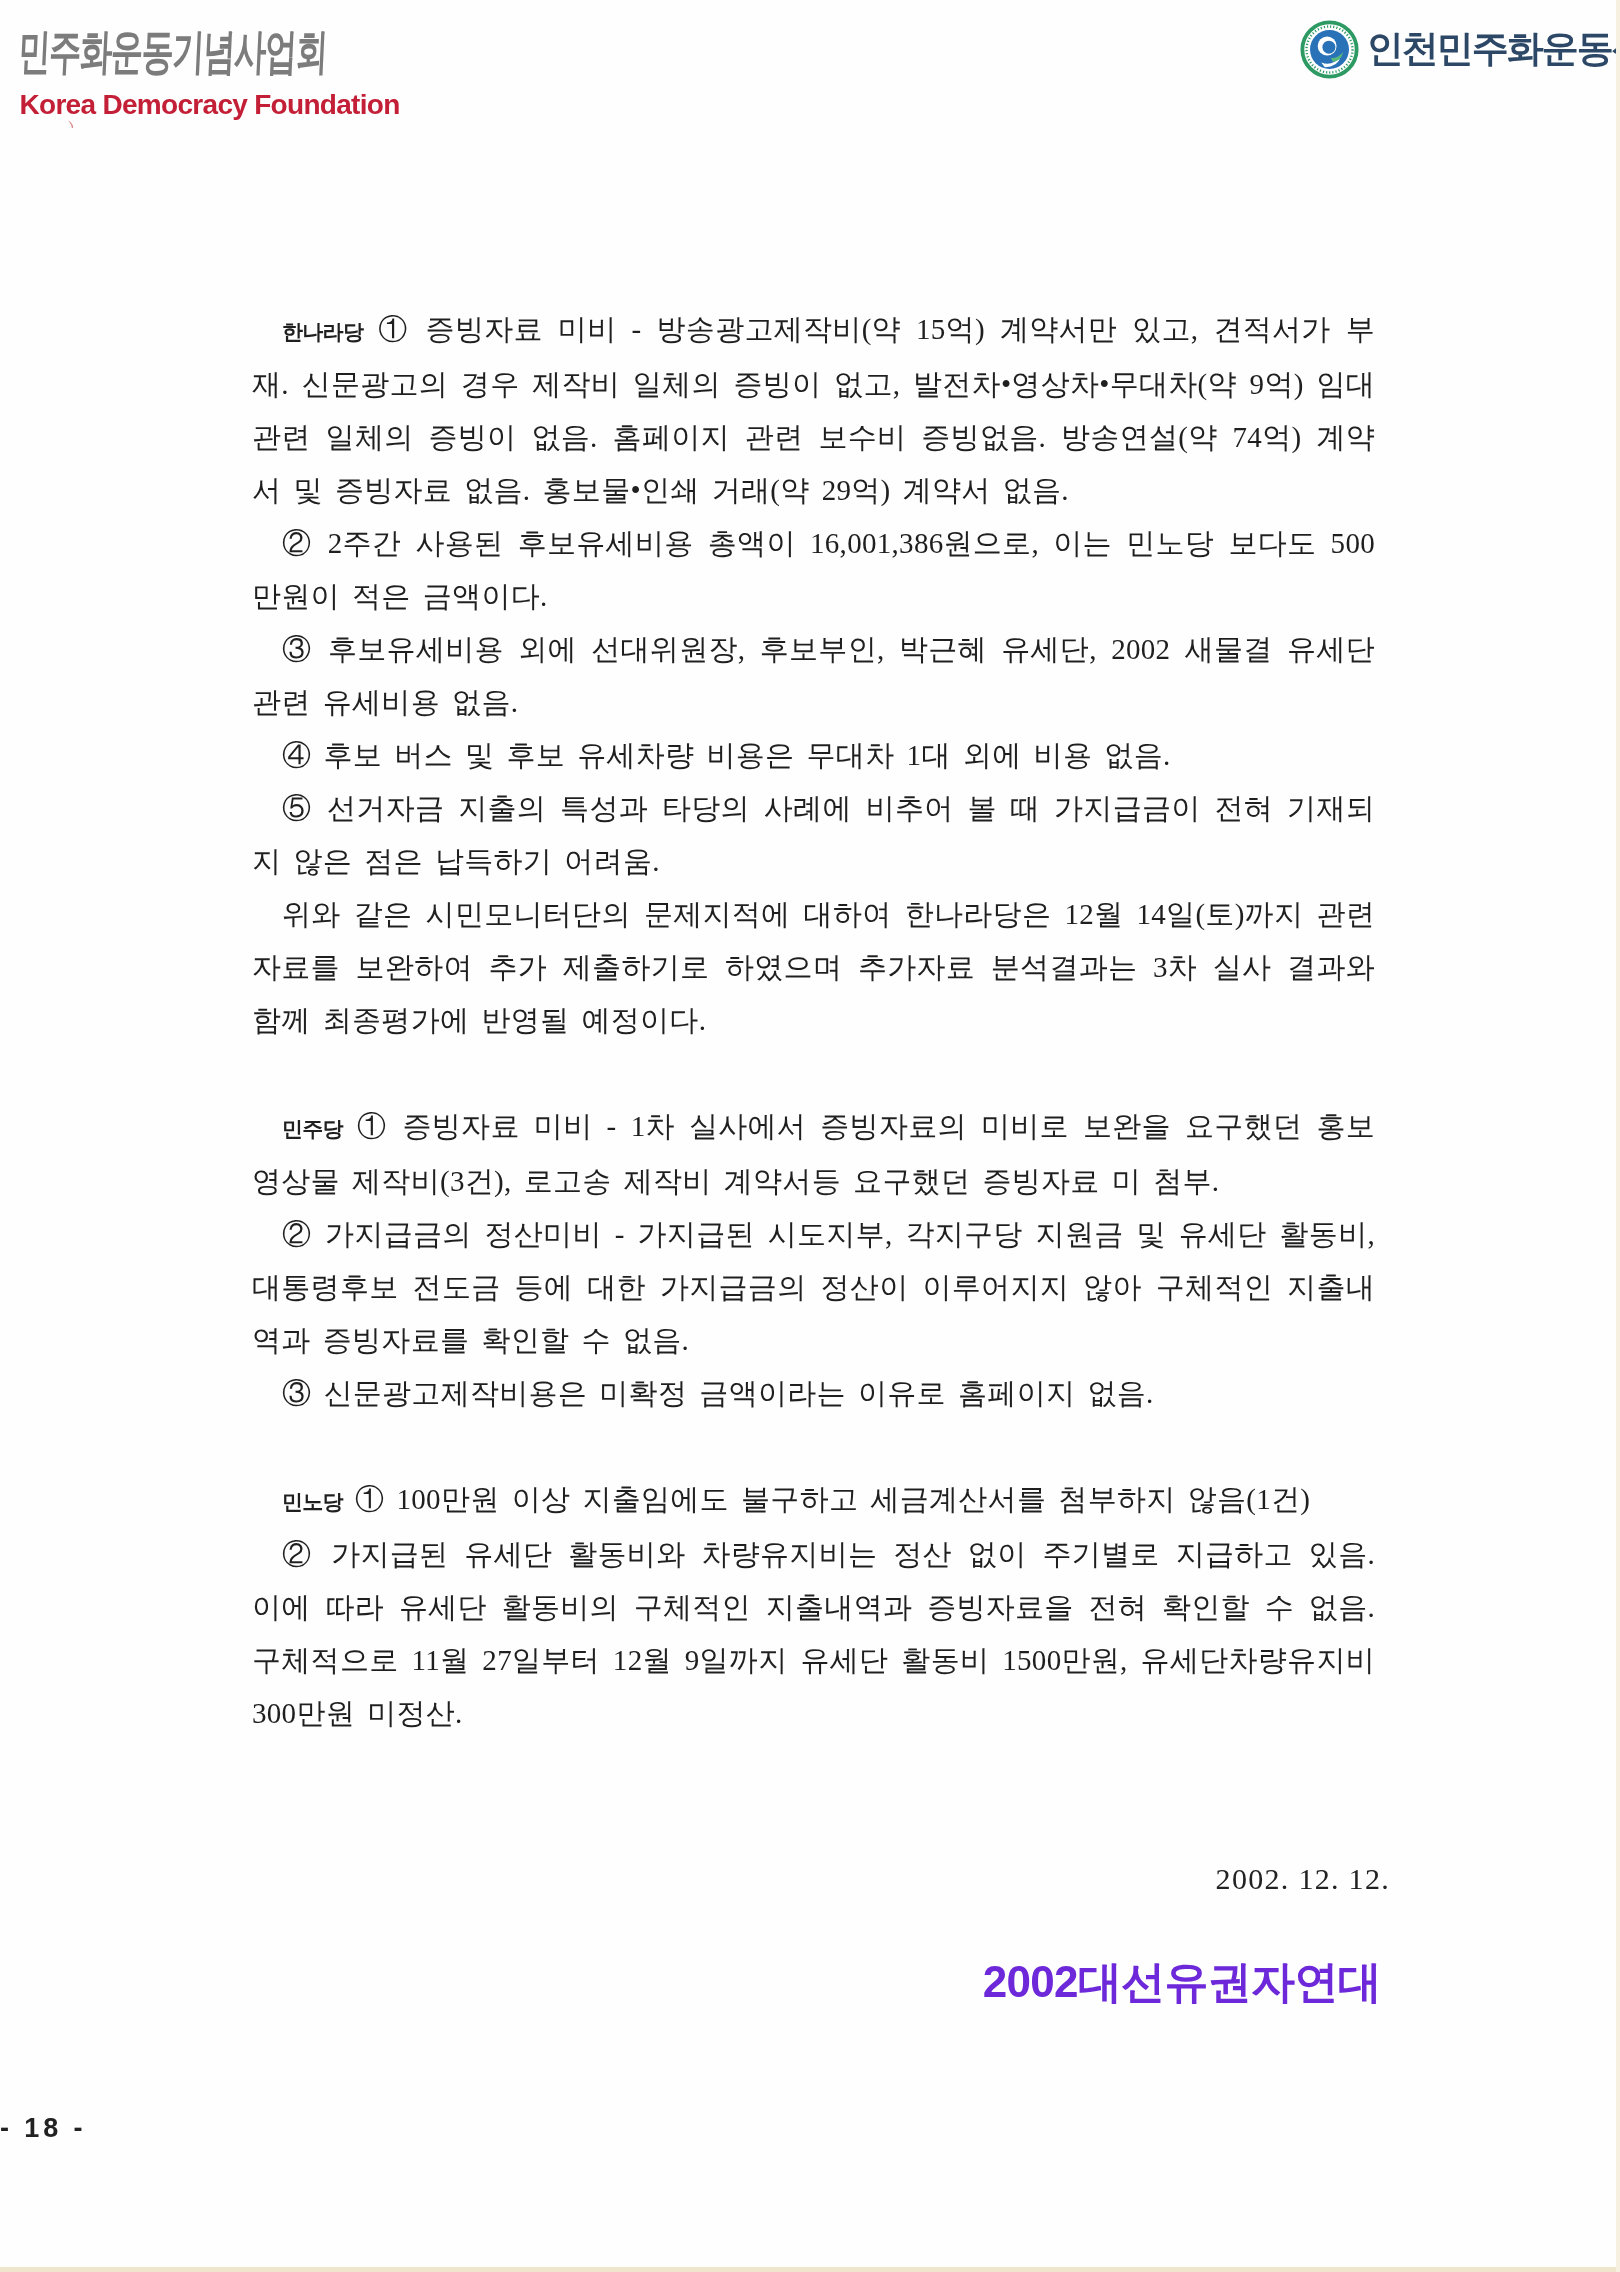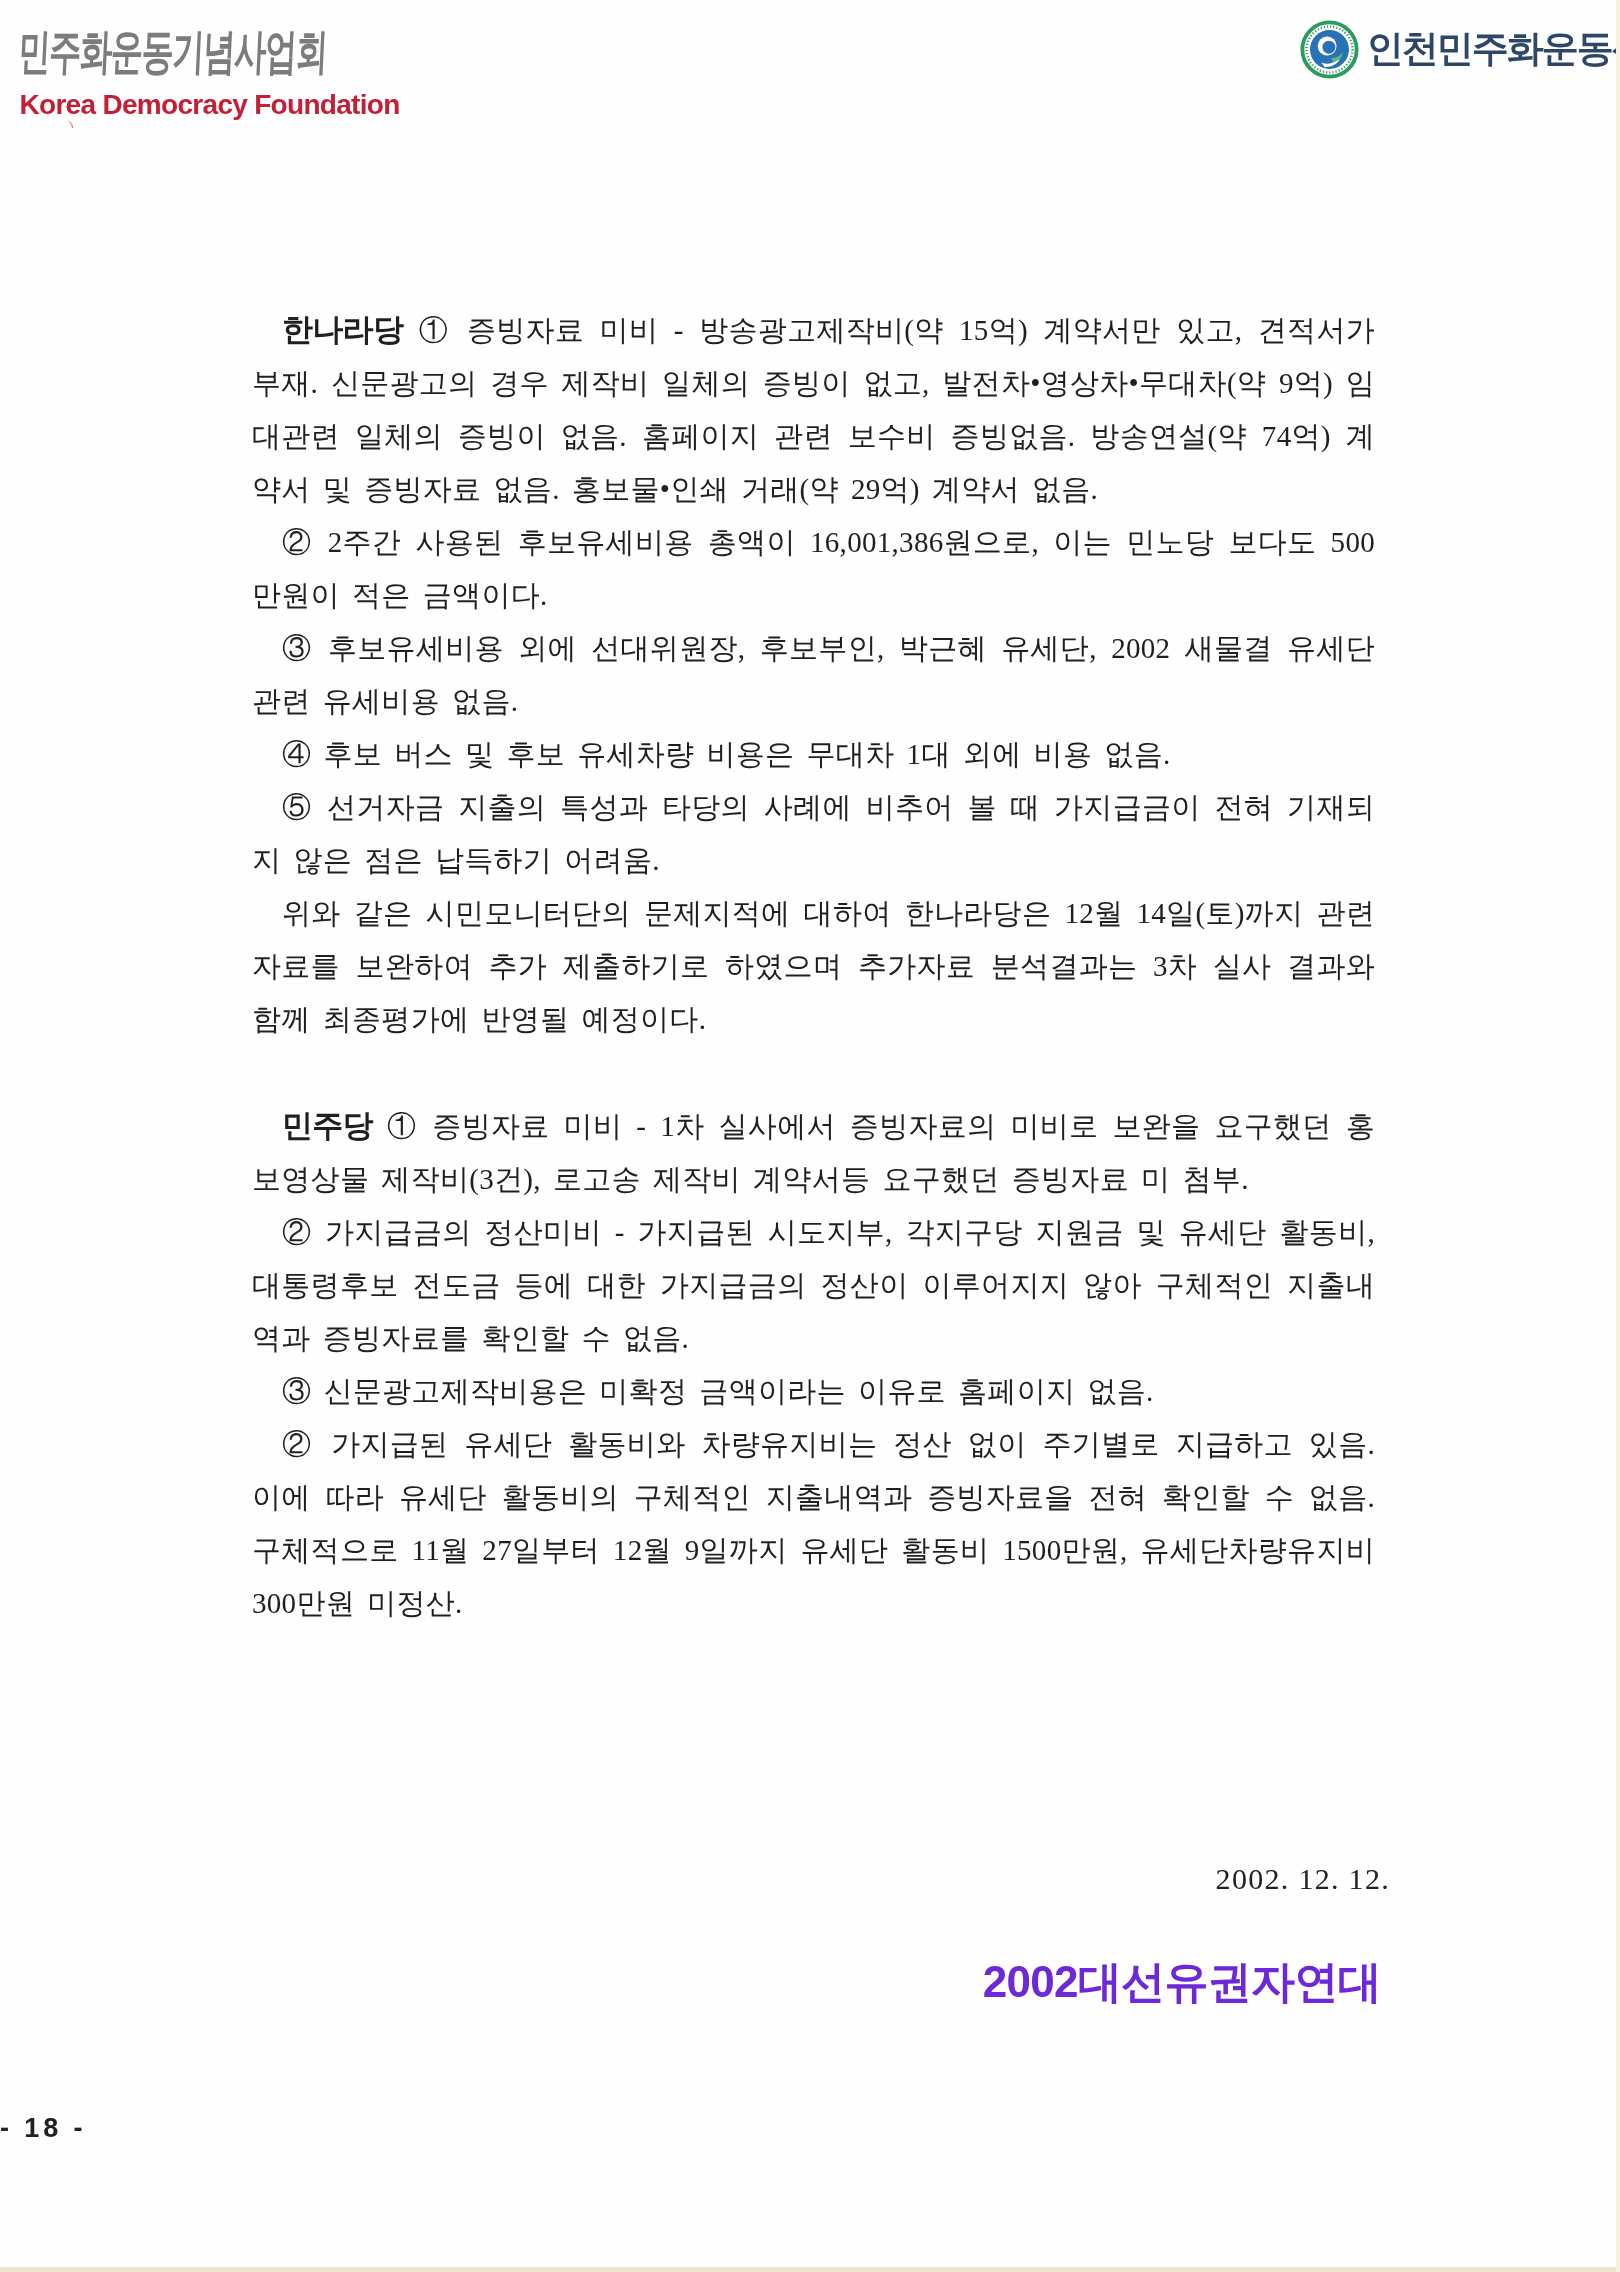--- a/index.html
+++ b/index.html
@@ -64,21 +64,21 @@
     line-height: 53px;
     text-align: justify;
     word-spacing: 4.6px;
     letter-spacing: 0.3px;
   }
   .body-text p { margin: 0; text-indent: 30px; }
   .body-text p.gap-before { margin-top: 53px; }
   .party {
     font-family: "Liberation Sans", "DejaVu Sans", sans-serif;
     font-weight: 700;
-    font-size: 31px;
+    font-size: 21px;
     letter-spacing: -0.7px;
   }
 
   
   .doc-date {
     position: absolute;
     top: 1862px;
     right: 230px;
     font-size: 30px;
     letter-spacing: 1.3px;
@@ -158,20 +158,23 @@
     <p class="gap-before">
       <b class="party">민주당</b><span> ① 증빙자료 미비 - 1차 실사에서 증빙자료의 미비로 보완을 요구했던 홍보영상물 제작비(3건), 로고송 제작비 계약서등 요구했던 증빙자료 미 첨부.</span>
     </p>
     <p>
       <span>② 가지급금의 정산미비 - 가지급된 시도지부, 각지구당 지원금 및 유세단 활동비, 대통령후보 전도금 등에 대한 가지급금의 정산이 이루어지지 않아 구체적인 지출내역과 증빙자료를 확인할 수 없음.</span>
     </p>
     <p>
       <span>③ 신문광고제작비용은 미확정 금액이라는 이유로 홈페이지 없음.</span>
     </p>
 
+    <p class="gap-before">
+      <b class="party">민노당</b><span> ① 100만원 이상 지출임에도 불구하고 세금계산서를 첨부하지 않음(1건)</span>
+    </p>
     <p>
       <span>② 가지급된 유세단 활동비와 차량유지비는 정산 없이 주기별로 지급하고 있음. 이에 따라 유세단 활동비의 구체적인 지출내역과 증빙자료을 전혀 확인할 수 없음. 구체적으로 11월 27일부터 12월 9일까지 유세단 활동비 1500만원, 유세단차량유지비 300만원 미정산.</span>
     </p>
   </div>
 
   <div class="doc-date">2002. 12. 12.</div>
   <div class="doc-signature">2002대선유권자연대</div>
   <div class="page-number">- 18 -</div>
 
   <div class="edge-bottom"></div>

